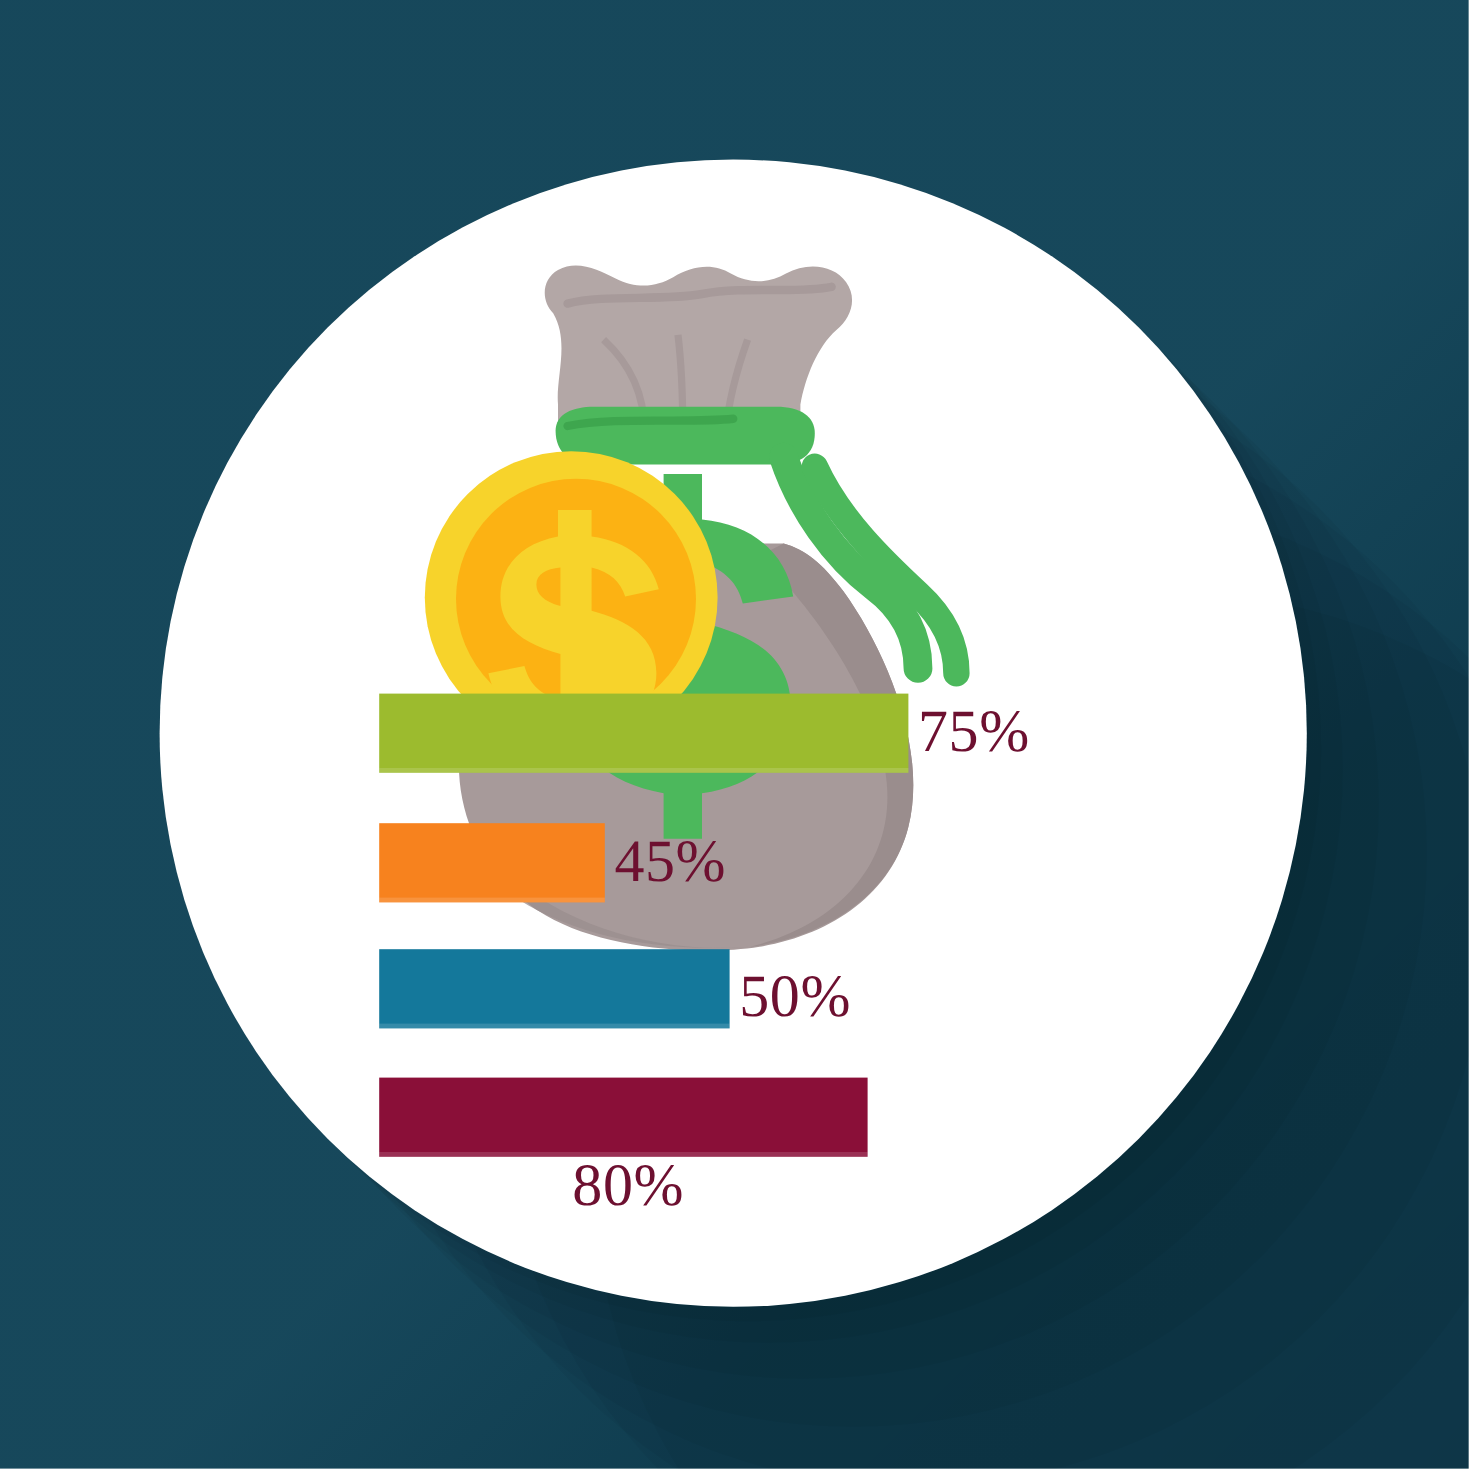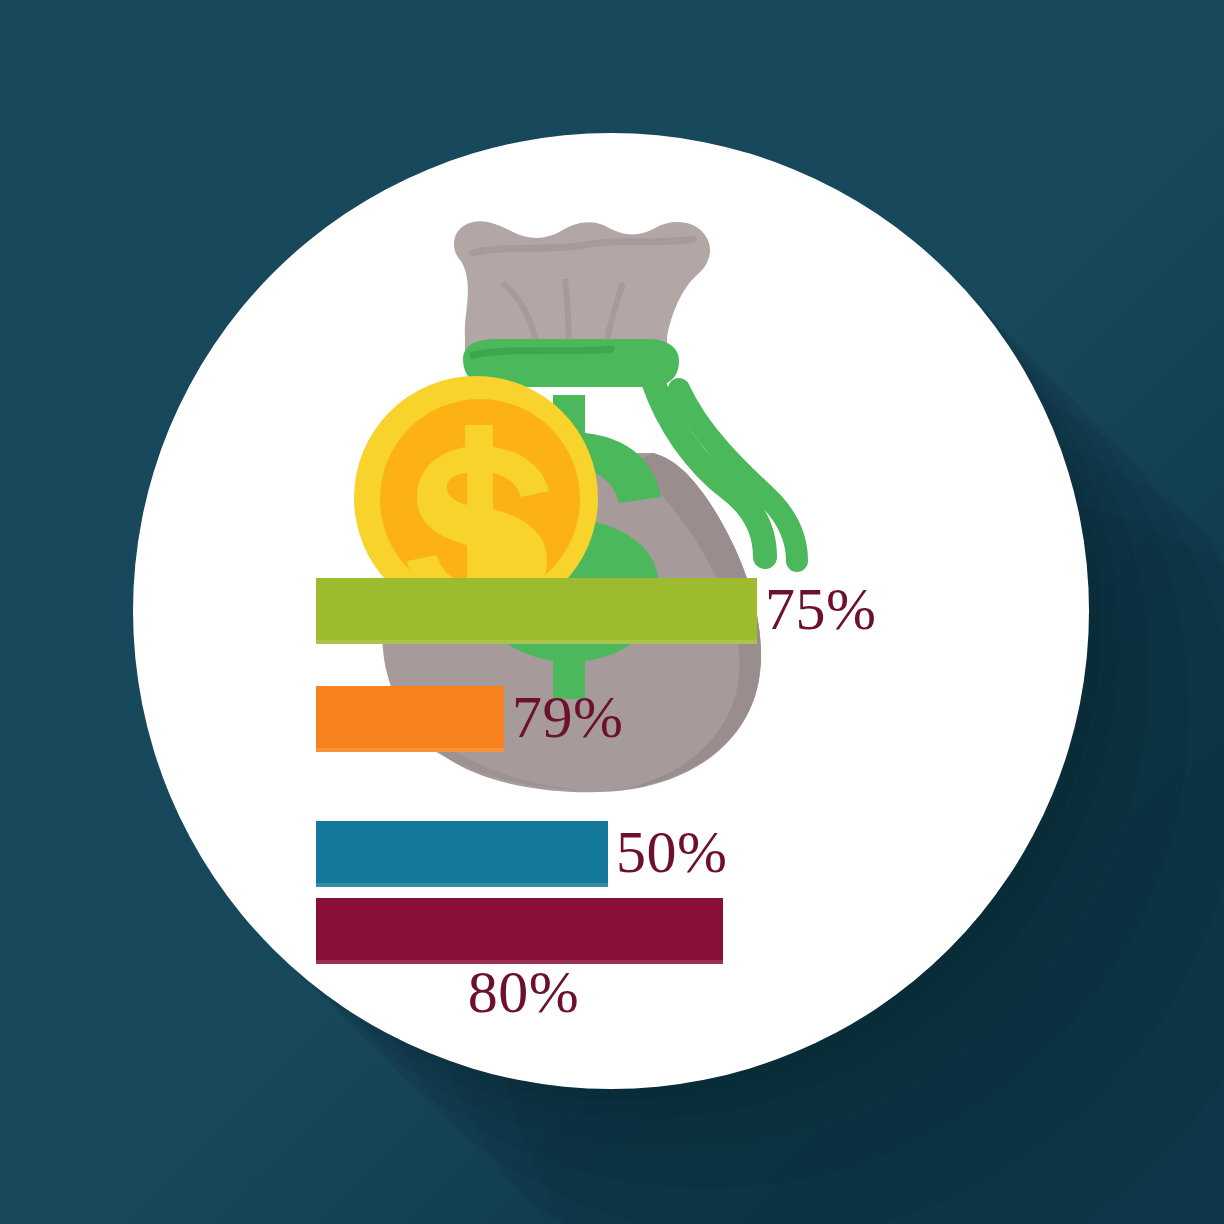--- a/index.html
+++ b/index.html
@@ -86,39 +86,39 @@
   }
   .bar-row {
     position: absolute;
     left: 183px;          
     height: 66px;
     display: flex;
     align-items: center;
   }
   .bar-row.r0 { top: 445px; }  
   .bar-row.r1 { top: 553px; }  
-  .bar-row.r2 { top: 688px; }  
+  .bar-row.r2 { top: 658px; align-items: flex-end; }  
   .bar-row.r3 { top: 765px; flex-direction: column; }  
 
   .bar {
     height: 66px;
     flex: 0 0 auto;
     position: relative;
   }
   .bar::after {            
     content: "";
     position: absolute;
     left: 0; right: 0; bottom: 0;
     height: 4px;
     background: rgba(255,255,255,0.14);
   }
 
   .bar-label {
     font-family: "Liberation Serif", "DejaVu Serif", serif;
-    font-size: 60px;
+    font-size: 50px;
     line-height: 1;
     color: #6d1030;
     margin-left: 8px;
     white-space: nowrap;
     letter-spacing: 0.5px;
     position: relative;
     top: -2px;
   }
 
   
@@ -245,21 +245,21 @@
 
     <div class="bars layer-bars">
 
       <div class="bar-row r0">
         <div class="bar" style="width:441px;background:#9cbb2e;"></div>
         <div class="bar-label" style="color: rgb(109, 16, 48);">75%</div>
       </div>
 
       <div class="bar-row r1">
         <div class="bar" style="width:188px;background:#f7821e;"></div>
-        <div class="bar-label" style="color: rgb(109, 16, 48);">79%</div>
+        <div class="bar-label" style="color: rgb(109, 16, 48);">45%</div>
       </div>
 
       <div class="bar-row r2">
         <div class="bar" style="width:292px;background:#14789b;"></div>
         <div class="bar-label" style="color: rgb(109, 16, 48);">50%</div>
       </div>
 
       <div class="bar-row r3">
         <div class="bar" style="width:407px;background:#8a0f38;"></div>
         <div class="bar-label" style="color: rgb(109, 16, 48);">80%</div>

